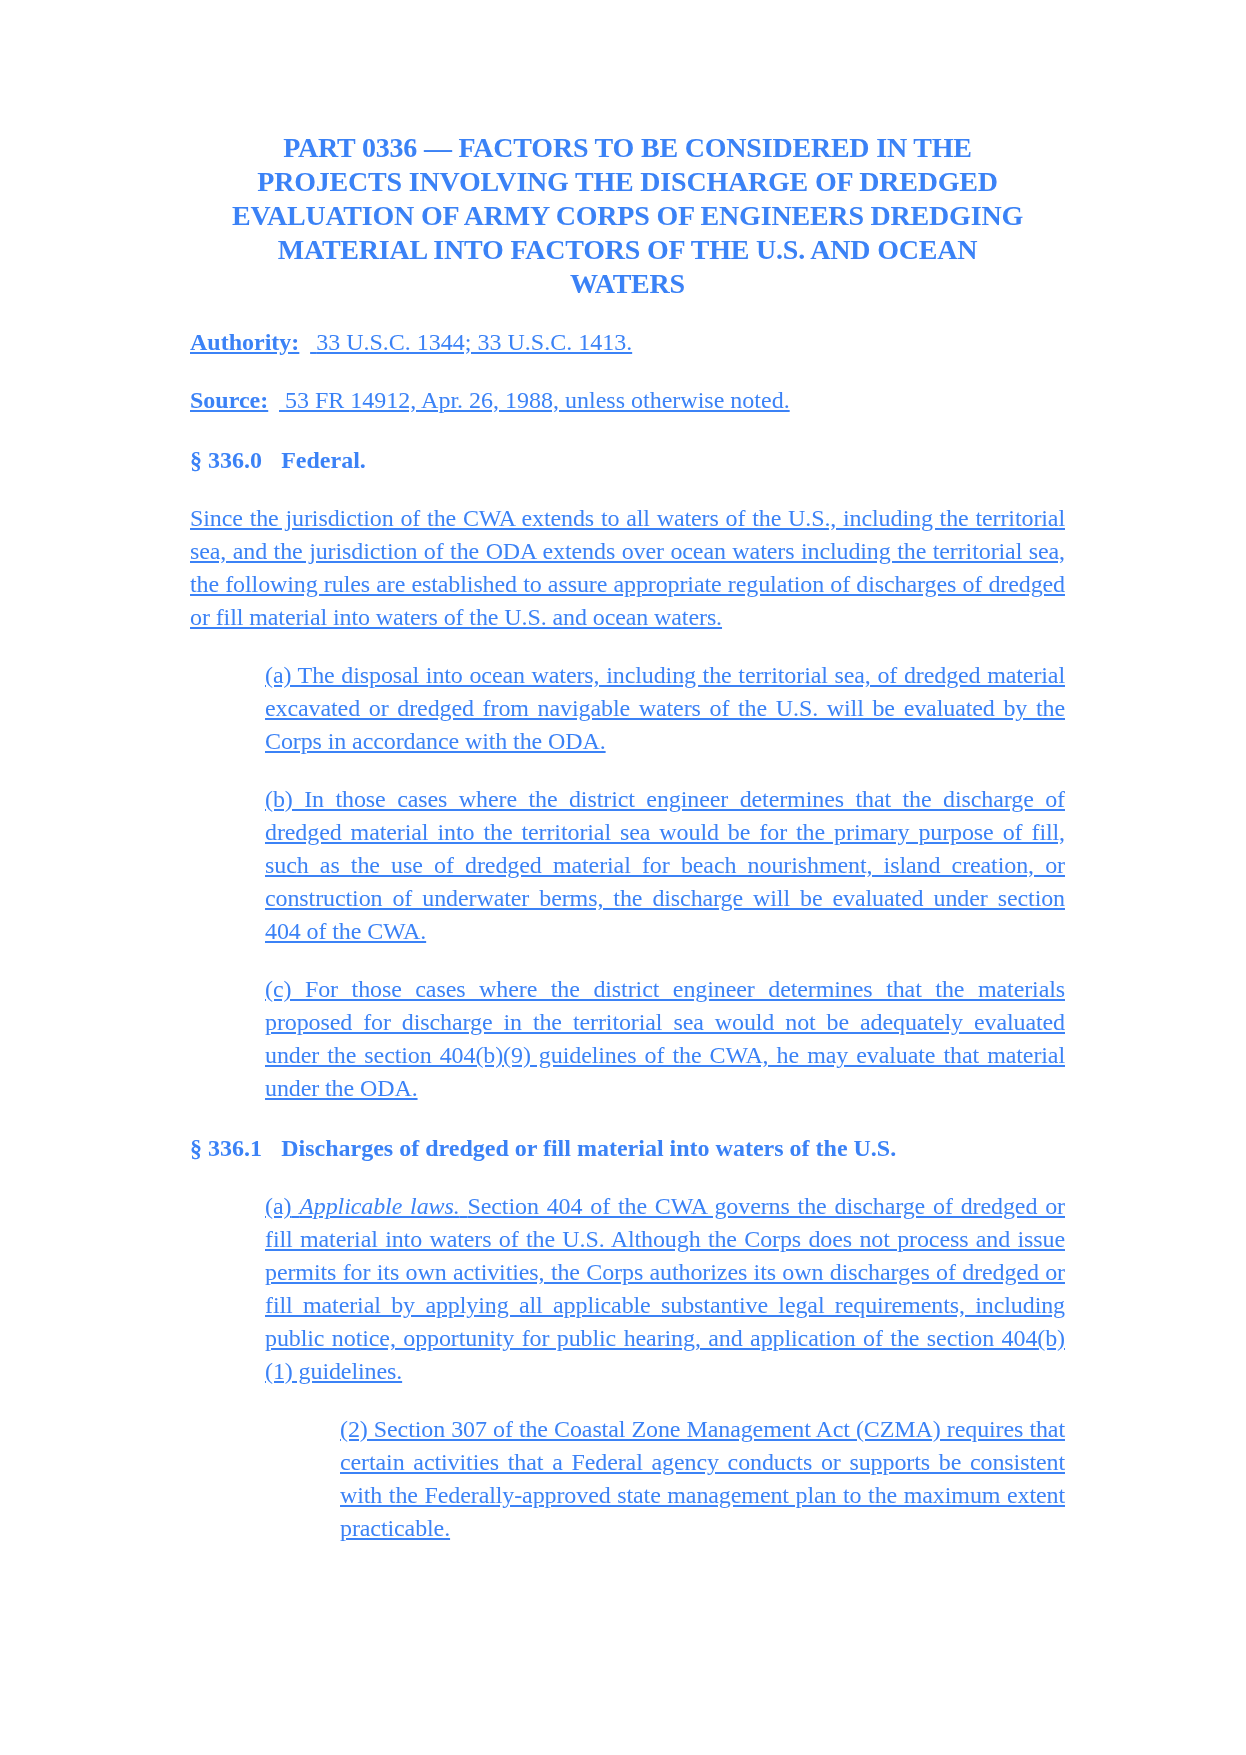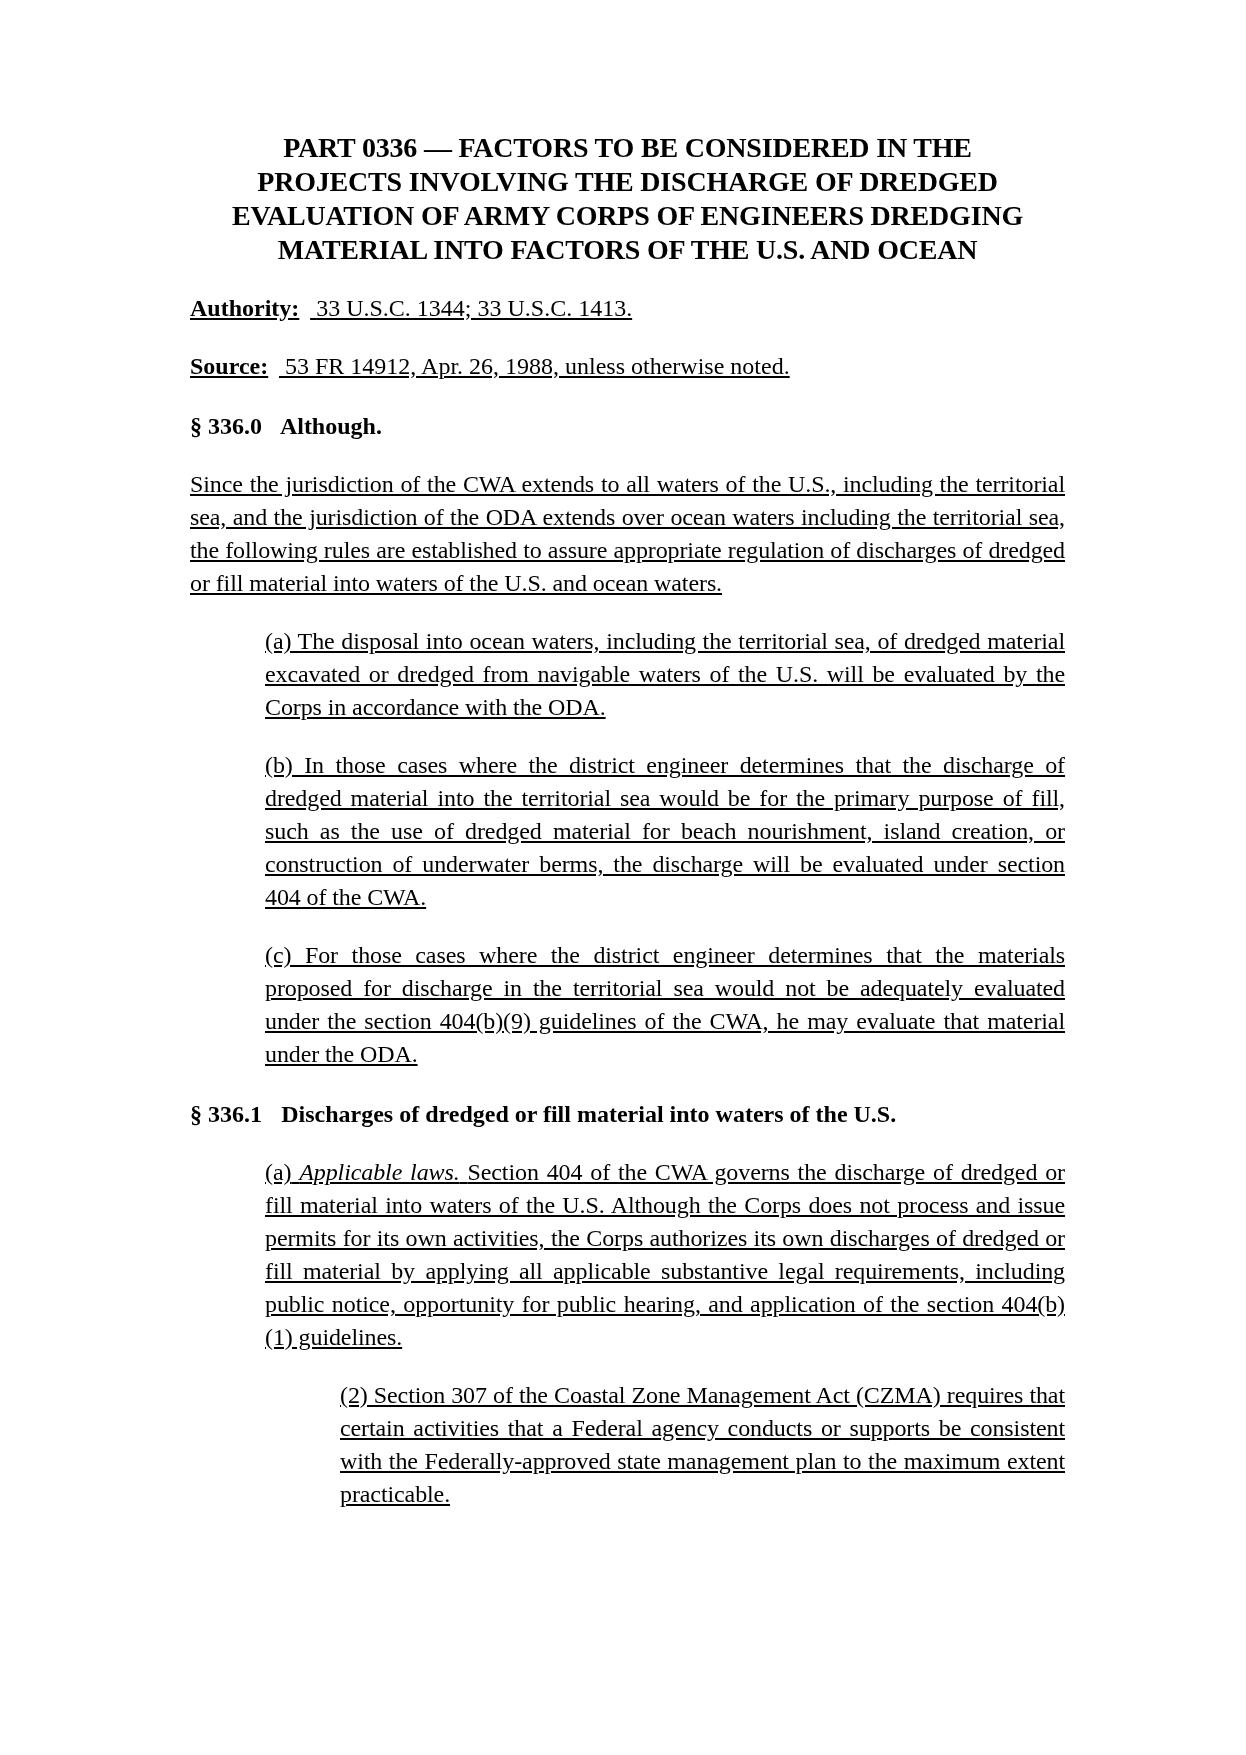--- a/index.html
+++ b/index.html
@@ -7,21 +7,21 @@
     padding: 0;
     background: #ffffff;
   }
   .page {
     position: relative;
     width: 1246px;
     height: 1755px;
     box-sizing: border-box;
     padding: 131px 181px 40px 190px;
     background: #ffffff;
-    color: #000000;
+    color: #3b82f6;
     font-family: "Liberation Serif", "DejaVu Serif", serif;
     font-size: 24px;
     line-height: 33px;
     overflow: hidden;
   }
   .doc-title {
     margin: 0 0 22px 0;
     font-size: 28px;
     font-weight: bold;
     text-align: center;
@@ -69,35 +69,36 @@
 </head>
 <body>
 
 <div class="page">
 
   <h1 class="doc-title">
     <span class="title-line">PART 0336 — FACTORS TO BE CONSIDERED IN THE</span>
     <span class="title-line">PROJECTS INVOLVING THE DISCHARGE OF DREDGED</span>
     <span class="title-line">EVALUATION OF ARMY CORPS OF ENGINEERS DREDGING</span>
     <span class="title-line">MATERIAL INTO FACTORS OF THE U.S. AND OCEAN</span>
+    <span class="title-line">WATERS</span>
   </h1>
 
   <p class="meta-line">
     <span class="meta-label">Authority:</span>
     <span>33 U.S.C. 1344; 33 U.S.C. 1413.</span>
   </p>
 
   <p class="meta-line">
     <span class="meta-label">Source:</span>
     <span>53 FR 14912, Apr. 26, 1988, unless otherwise noted.</span>
   </p>
 
   <h2 class="section-heading">
     <span class="section-number">§ 336.0</span>
-    <span>Although.</span>
+    <span>Federal.</span>
   </h2>
 
   <p class="body-par">Since the jurisdiction of the CWA extends to all waters of the U.S., including the territorial sea, and the jurisdiction of the ODA extends over ocean waters including the territorial sea, the following rules are established to assure appropriate regulation of discharges of dredged or fill material into waters of the U.S. and ocean waters.</p>
 
   <p class="body-par indent-1">(a) The disposal into ocean waters, including the territorial sea, of dredged material excavated or dredged from navigable waters of the U.S. will be evaluated by the Corps in accordance with the ODA.</p>
 
   <p class="body-par indent-1">(b) In those cases where the district engineer determines that the discharge of dredged material into the territorial sea would be for the primary purpose of fill, such as the use of dredged material for beach nourishment, island creation, or construction of underwater berms, the discharge will be evaluated under section 404 of the CWA.</p>
 
   <p class="body-par indent-1">(c) For those cases where the district engineer determines that the materials proposed for discharge in the territorial sea would not be adequately evaluated under the section 404(b)(9) guidelines of the CWA, he may evaluate that material under the ODA.</p>
 

